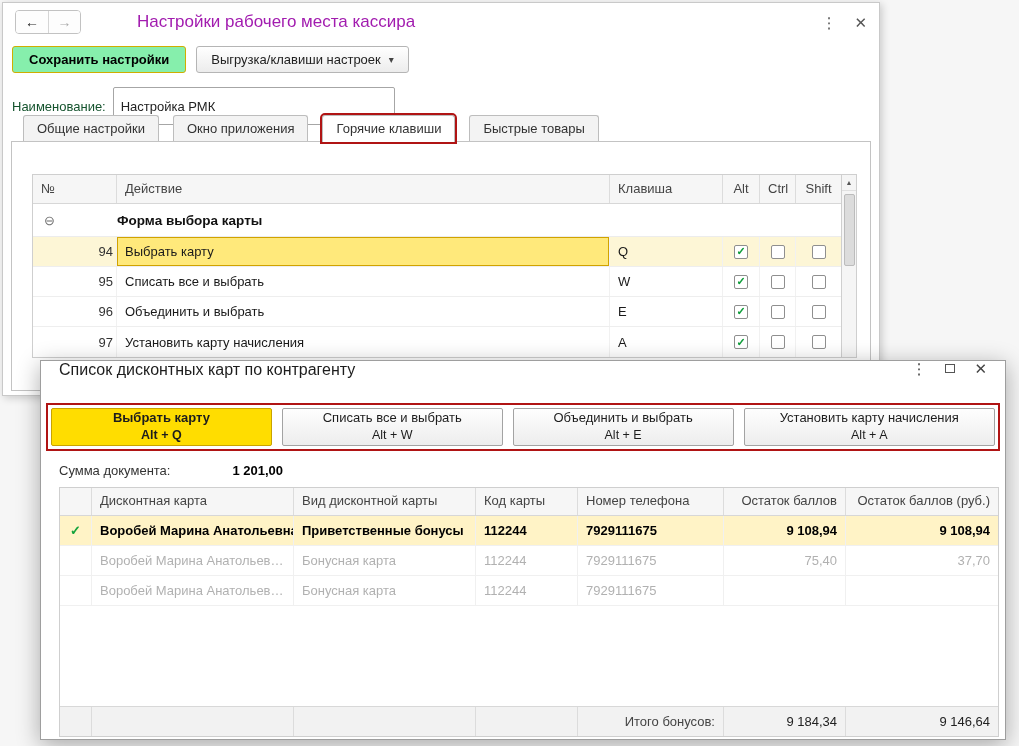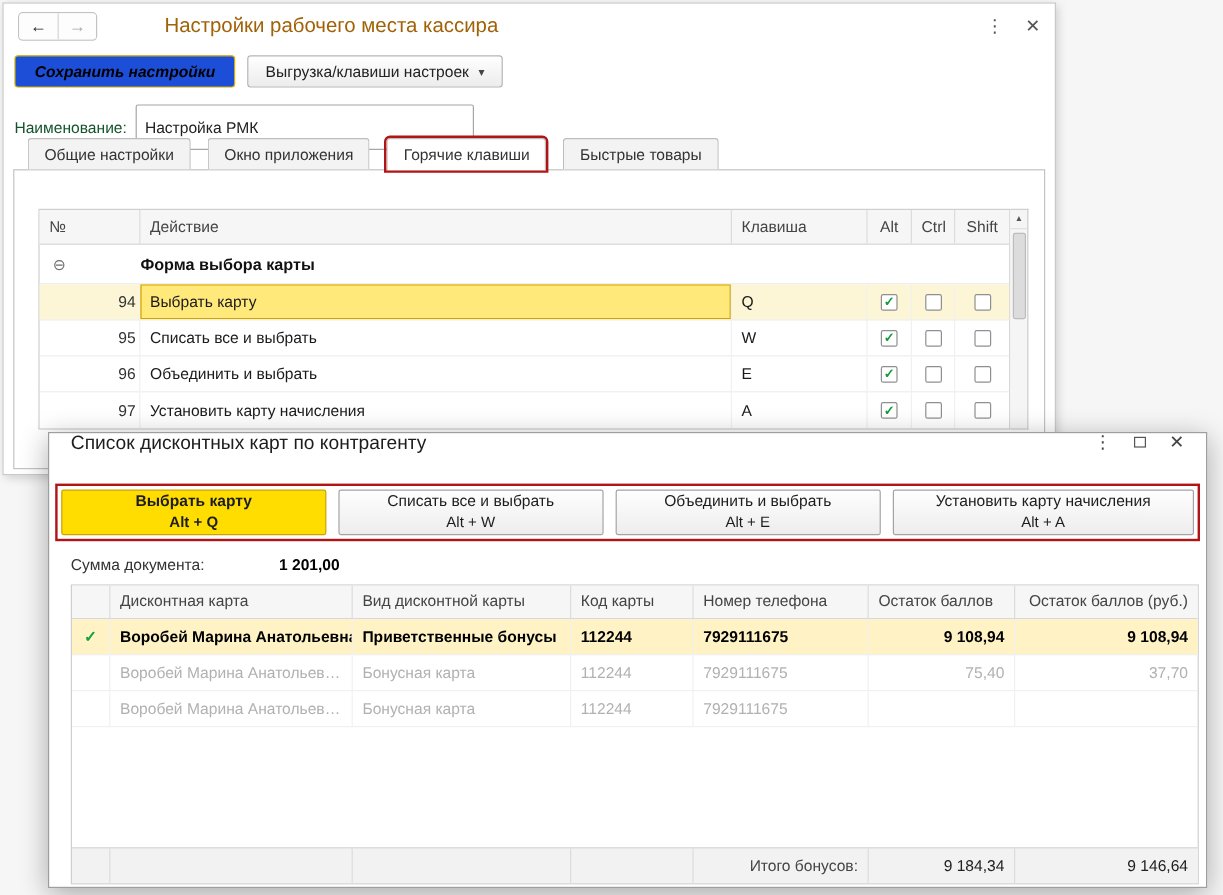--- a/index.html
+++ b/index.html
@@ -18,30 +18,29 @@
   .win1 {
     left:2px; top:2px; width:878px; height:394px;
     border:1px solid #c9c9c9;
     box-shadow:2px 2px 8px rgba(0,0,0,.18);
   }
   .w1-titlebar { height:38px; display:flex; align-items:center; padding:0 12px; }
   .navgroup { display:flex; border:1px solid #c2c2c2; border-radius:4px; overflow:hidden; background:#fdfdfd; }
   .navbtn { width:32px; height:22px; border:none; background:#fdfdfd; font-size:14px; cursor:pointer; line-height:20px; }
   .navbtn.fwd { border-left:1px solid #d5d5d5; color:#a9a9a9; }
   .navbtn.back { color:#222; }
-  .w1-title { font-size:17px; color:#a16207; margin-left:56px; white-space:nowrap; }
+  .w1-title { font-size:17px; color:#a21caf; margin-left:56px; white-space:nowrap; }
   .w1-ticons { margin-left:auto; display:flex; align-items:center; gap:18px; color:#555; }
   .ticon { font-size:15px; cursor:pointer; line-height:1; }
 
   .w1-toolbar { display:flex; gap:10px; padding:5px 9px 6px; align-items:center; }
   .btn-save {
-    background:#1d4ed8; border:1px solid #d0ad00; border-radius:3px;
+    background:#86efac; border:1px solid #d0ad00; border-radius:3px;
     font-weight:700; font-size:13px; padding:5px 16px; cursor:pointer;
     font-family:inherit;
-    font-style:italic;
   }
   .btn-io {
     background:linear-gradient(#ffffff,#ececec); border:1px solid #b5b5b5; border-radius:3px;
     font-size:13px; padding:5px 14px; cursor:pointer; display:flex; align-items:center; gap:8px;
     font-family:inherit; color:#222;
   }
   .caret { font-size:10px; color:#444; }
 
   .w1-namerow { display:flex; align-items:center; gap:7px; padding:8px 9px 0; }
   .w1-namerow label { color:#14532d; }
@@ -133,21 +132,21 @@
 
   .table2 { margin:9px 18px 0; width:940px; height:250px; border:1px solid #cfcfcf; display:flex; flex-direction:column; background:#fff; }
   .t2-h { display:flex; height:28px; background:#f6f6f6; border-bottom:1px solid #d7d7d7; color:#444; flex:none; }
   .t2-h > div { padding:5px 8px; border-right:1px solid #dcdcdc; overflow:hidden; white-space:nowrap; }
   .t2-h > div:last-child { border-right:none; }
   .w-ico { width:32px; }
   .w-card { width:202px; }
   .w-type { width:182px; }
   .w-code { width:102px; }
   .w-phone { width:146px; }
-  .w-pts { width:122px; }
+  .w-pts { width:122px; text-align:right; }
   .w-rub { width:152px; text-align:right; }
 
   .t2-r { display:flex; align-items:center; height:30px; border-bottom:1px solid #f0f0f0; cursor:pointer; flex:none; }
   .t2-r > div { height:100%; display:flex; align-items:center; padding:0 8px; border-right:1px solid #f0f0f0; overflow:hidden; white-space:nowrap; }
   .t2-r > div:last-child { border-right:none; }
   .t2-r .w-ico { justify-content:center; padding:0; color:#13a33c; font-weight:700; font-size:13px; }
   .t2-r .w-pts, .t2-r .w-rub { justify-content:flex-end; }
   .t2-r.sel { background:#fff3c6; font-weight:700; color:#000; }
   .t2-r.dim { color:#b1b1b1; }
 

